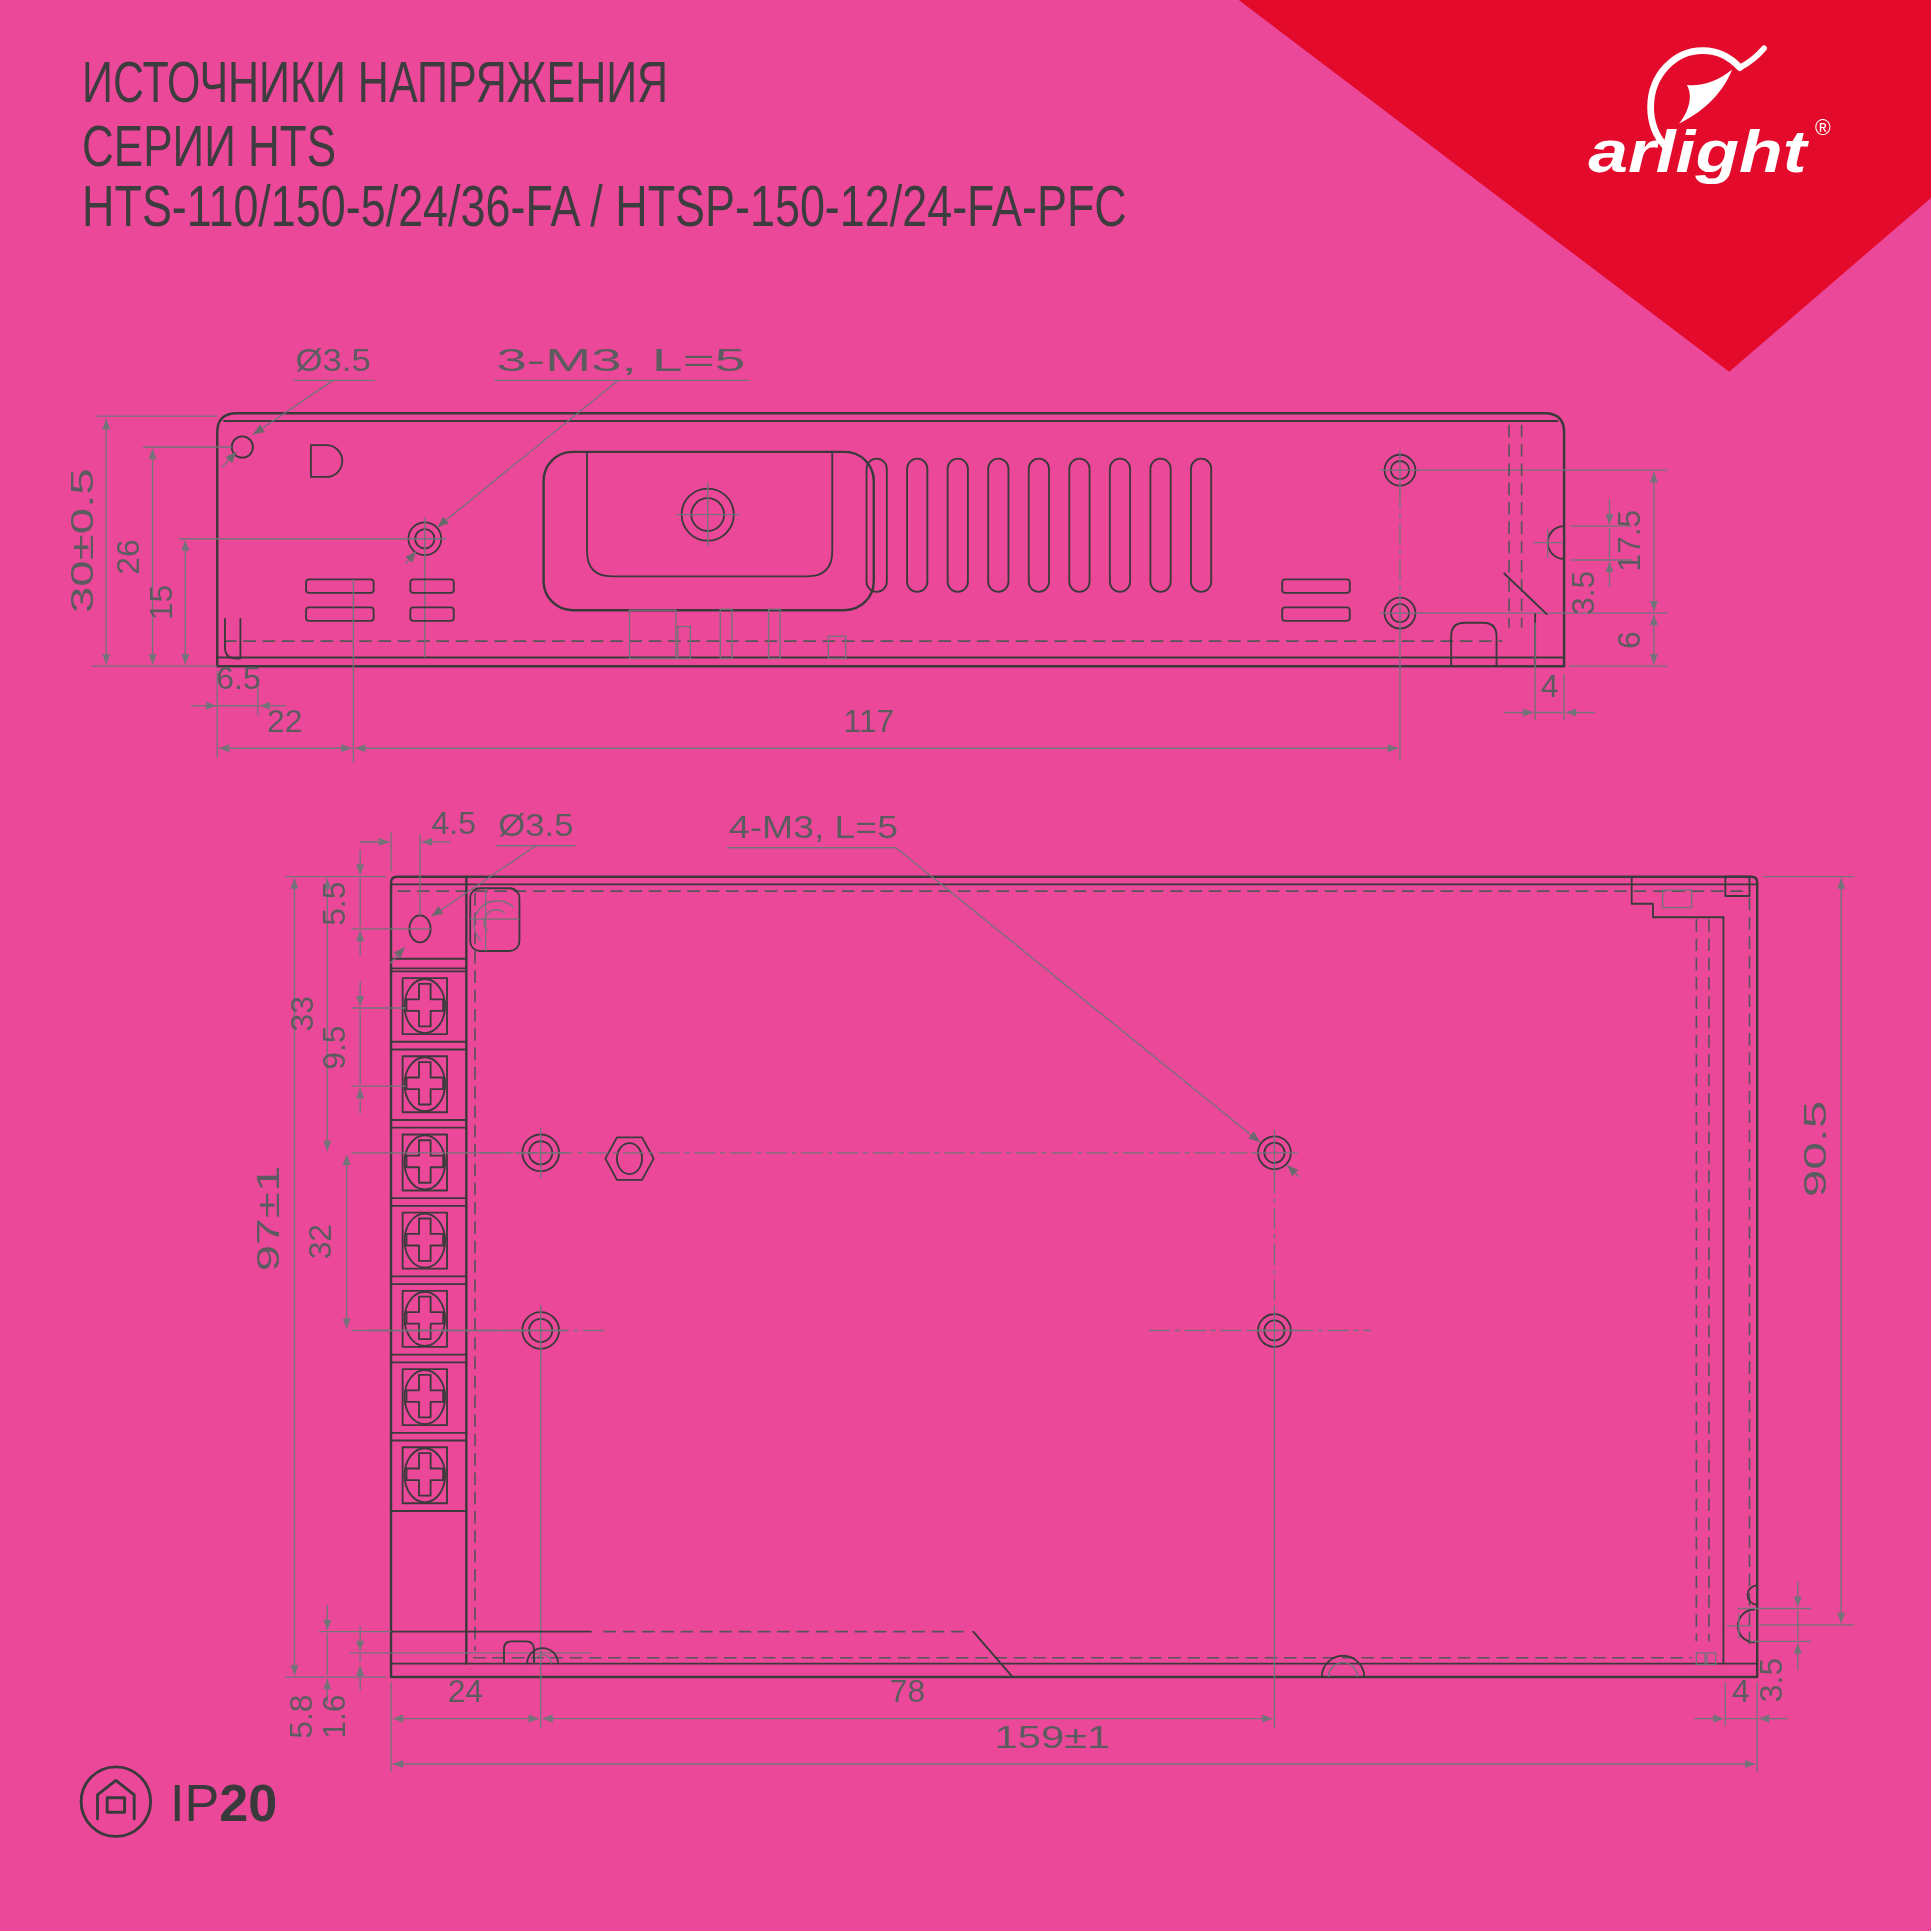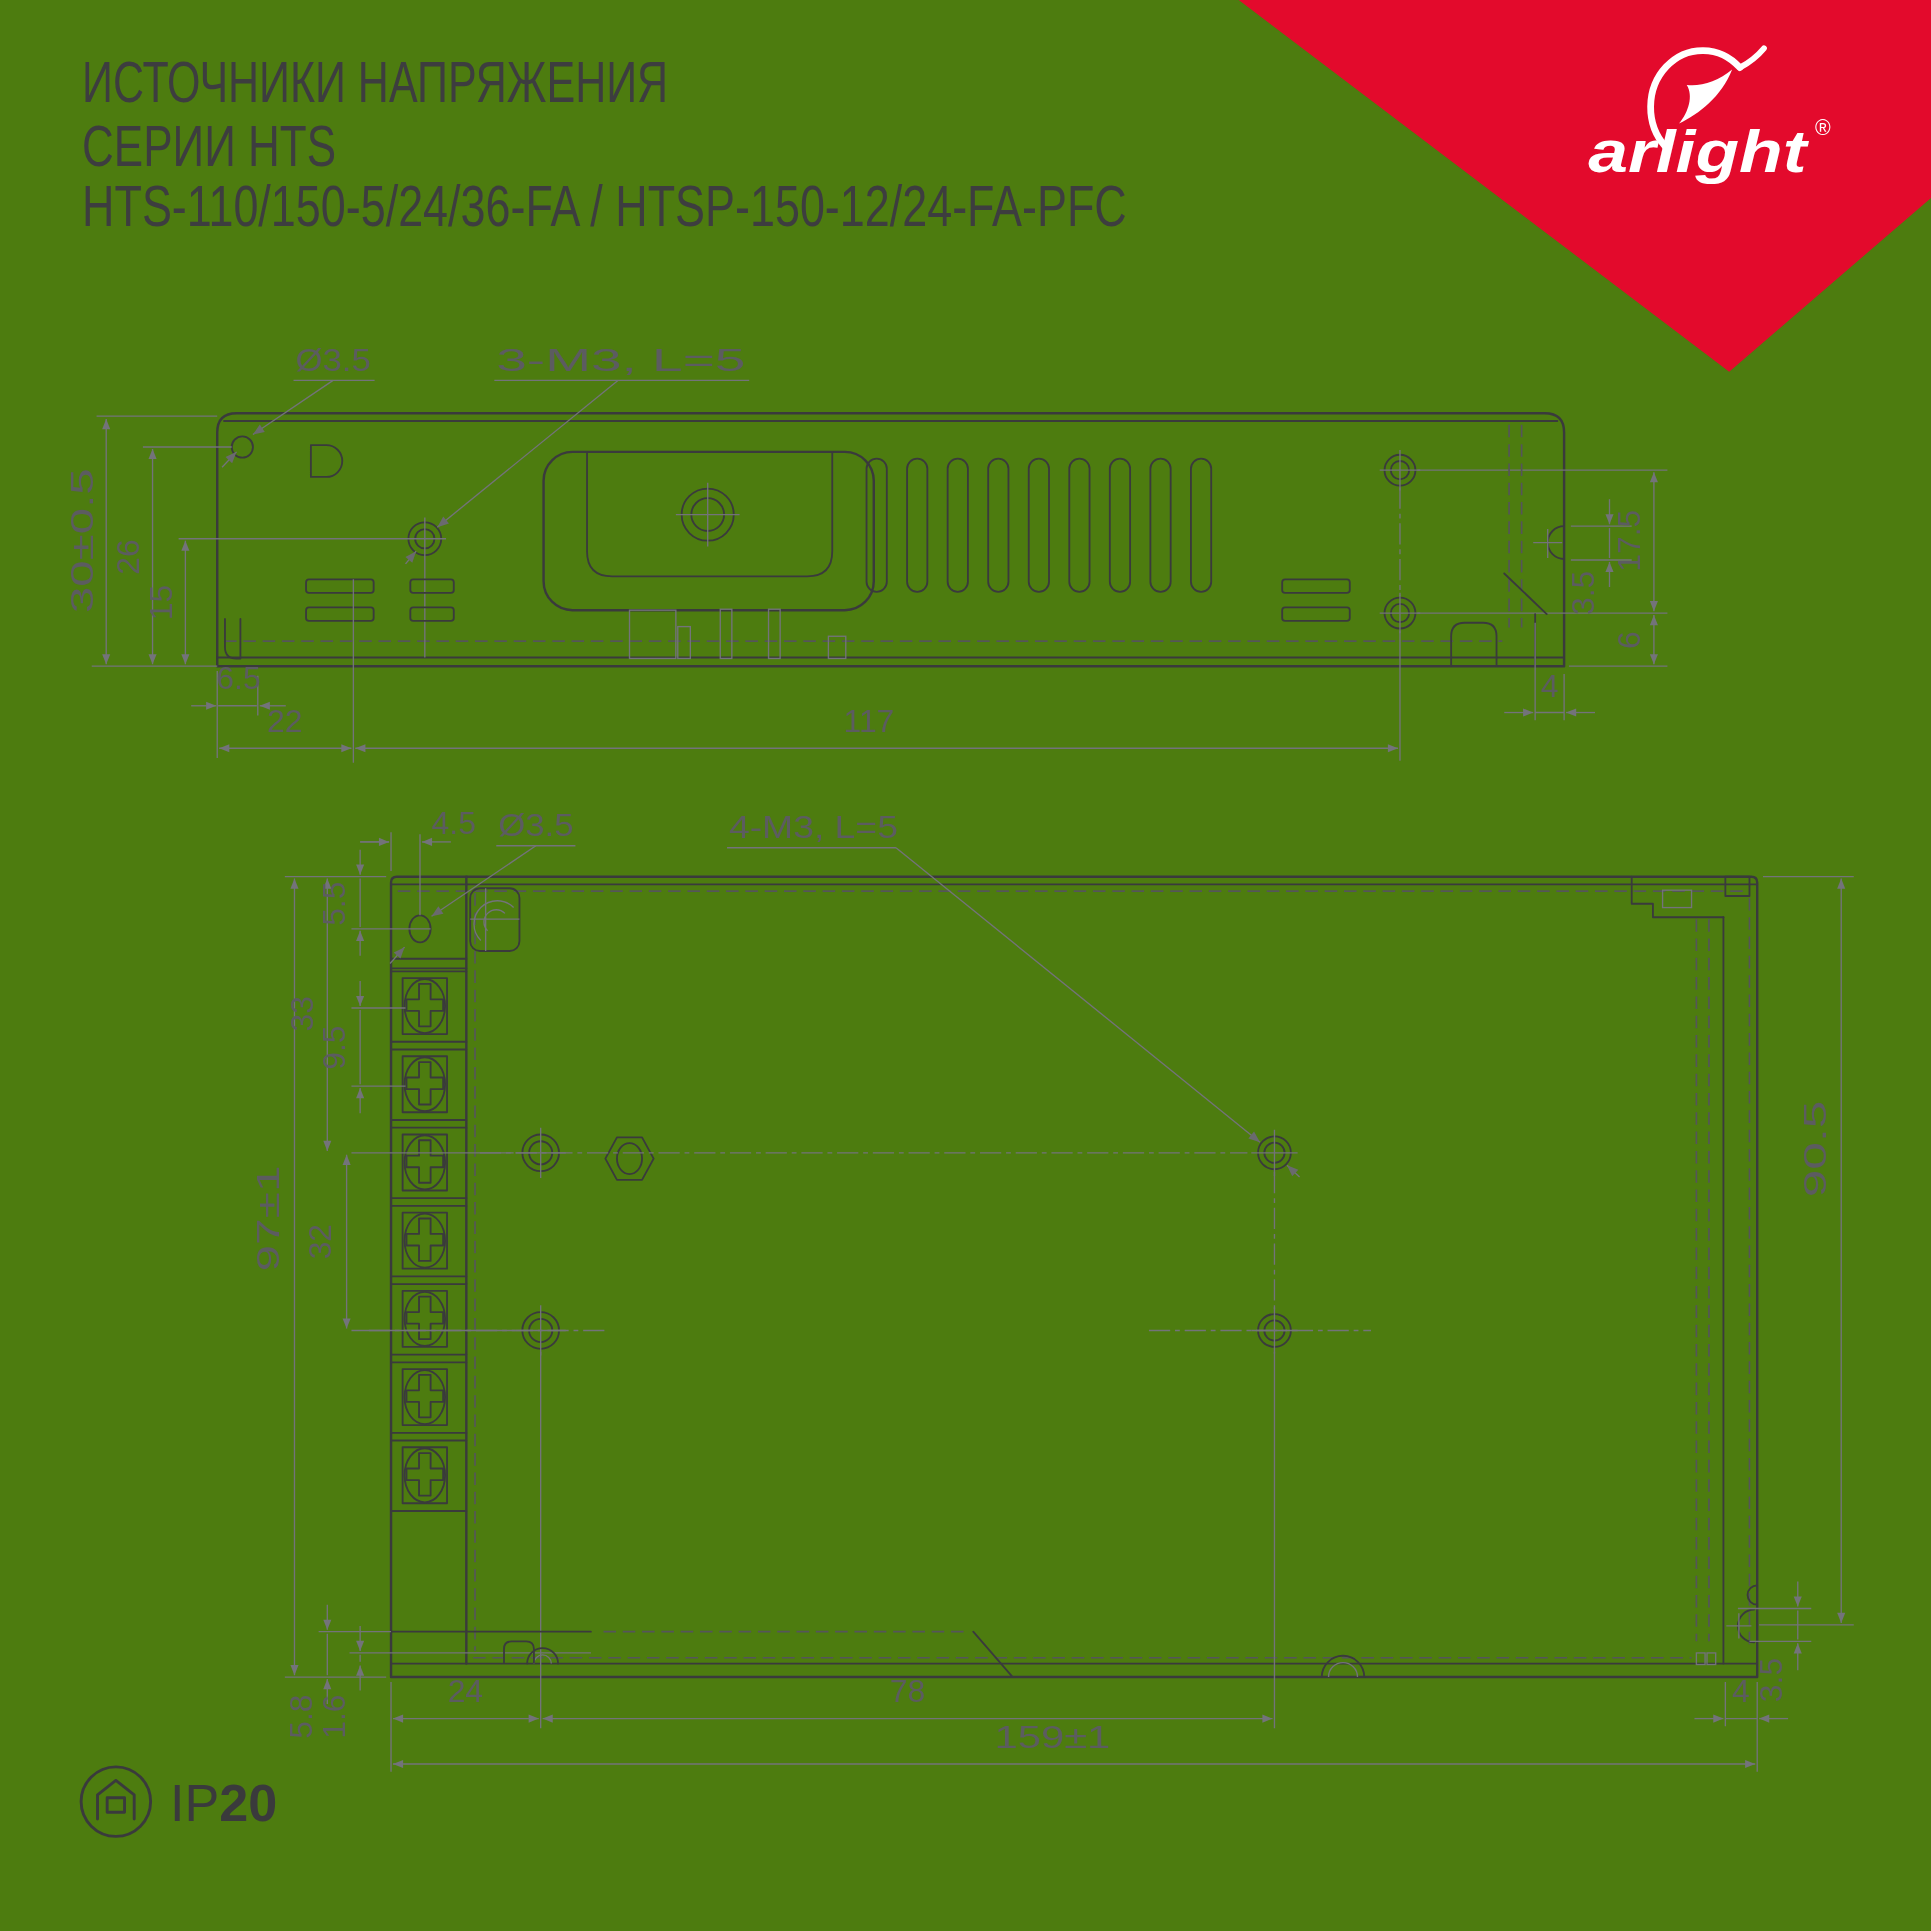--- a/index.html
+++ b/index.html
@@ -1,16 +1,16 @@
 <!DOCTYPE html>
 <html><head>
 <meta charset="utf-8">
 <style>
   html,body{margin:0;padding:0;background:#fff;}
-  #page{position:relative;width:1931px;height:1931px;background:#4d7c0f;overflow:hidden;
+  #page{position:relative;width:1931px;height:1931px;background:#ec4899;overflow:hidden;
         font-family:"Liberation Sans", sans-serif;}
   svg text{font-family:"Liberation Sans", sans-serif;}
   .t-head{fill:#3d3d3f;font-size:59px;letter-spacing:0px;}
   .t-dim{fill:#5c5c60;font-size:33px;}
   .t-lab{fill:#5c5c60;font-size:33px;}
   .t-ip{fill:#3a3a3c;font-size:54px;}
   .t-logo{fill:#ffffff;font-size:62px;font-weight:bold;font-style:italic;}
   .s-main{stroke:#3a3a3c;stroke-width:2.5;fill:none;stroke-linecap:round;stroke-linejoin:round;}
   .s-med{stroke:#3a3a3c;stroke-width:1.9;fill:none;stroke-linecap:round;stroke-linejoin:round;}
   .s-thin{stroke:#73737a;stroke-width:1.4;fill:none;}

